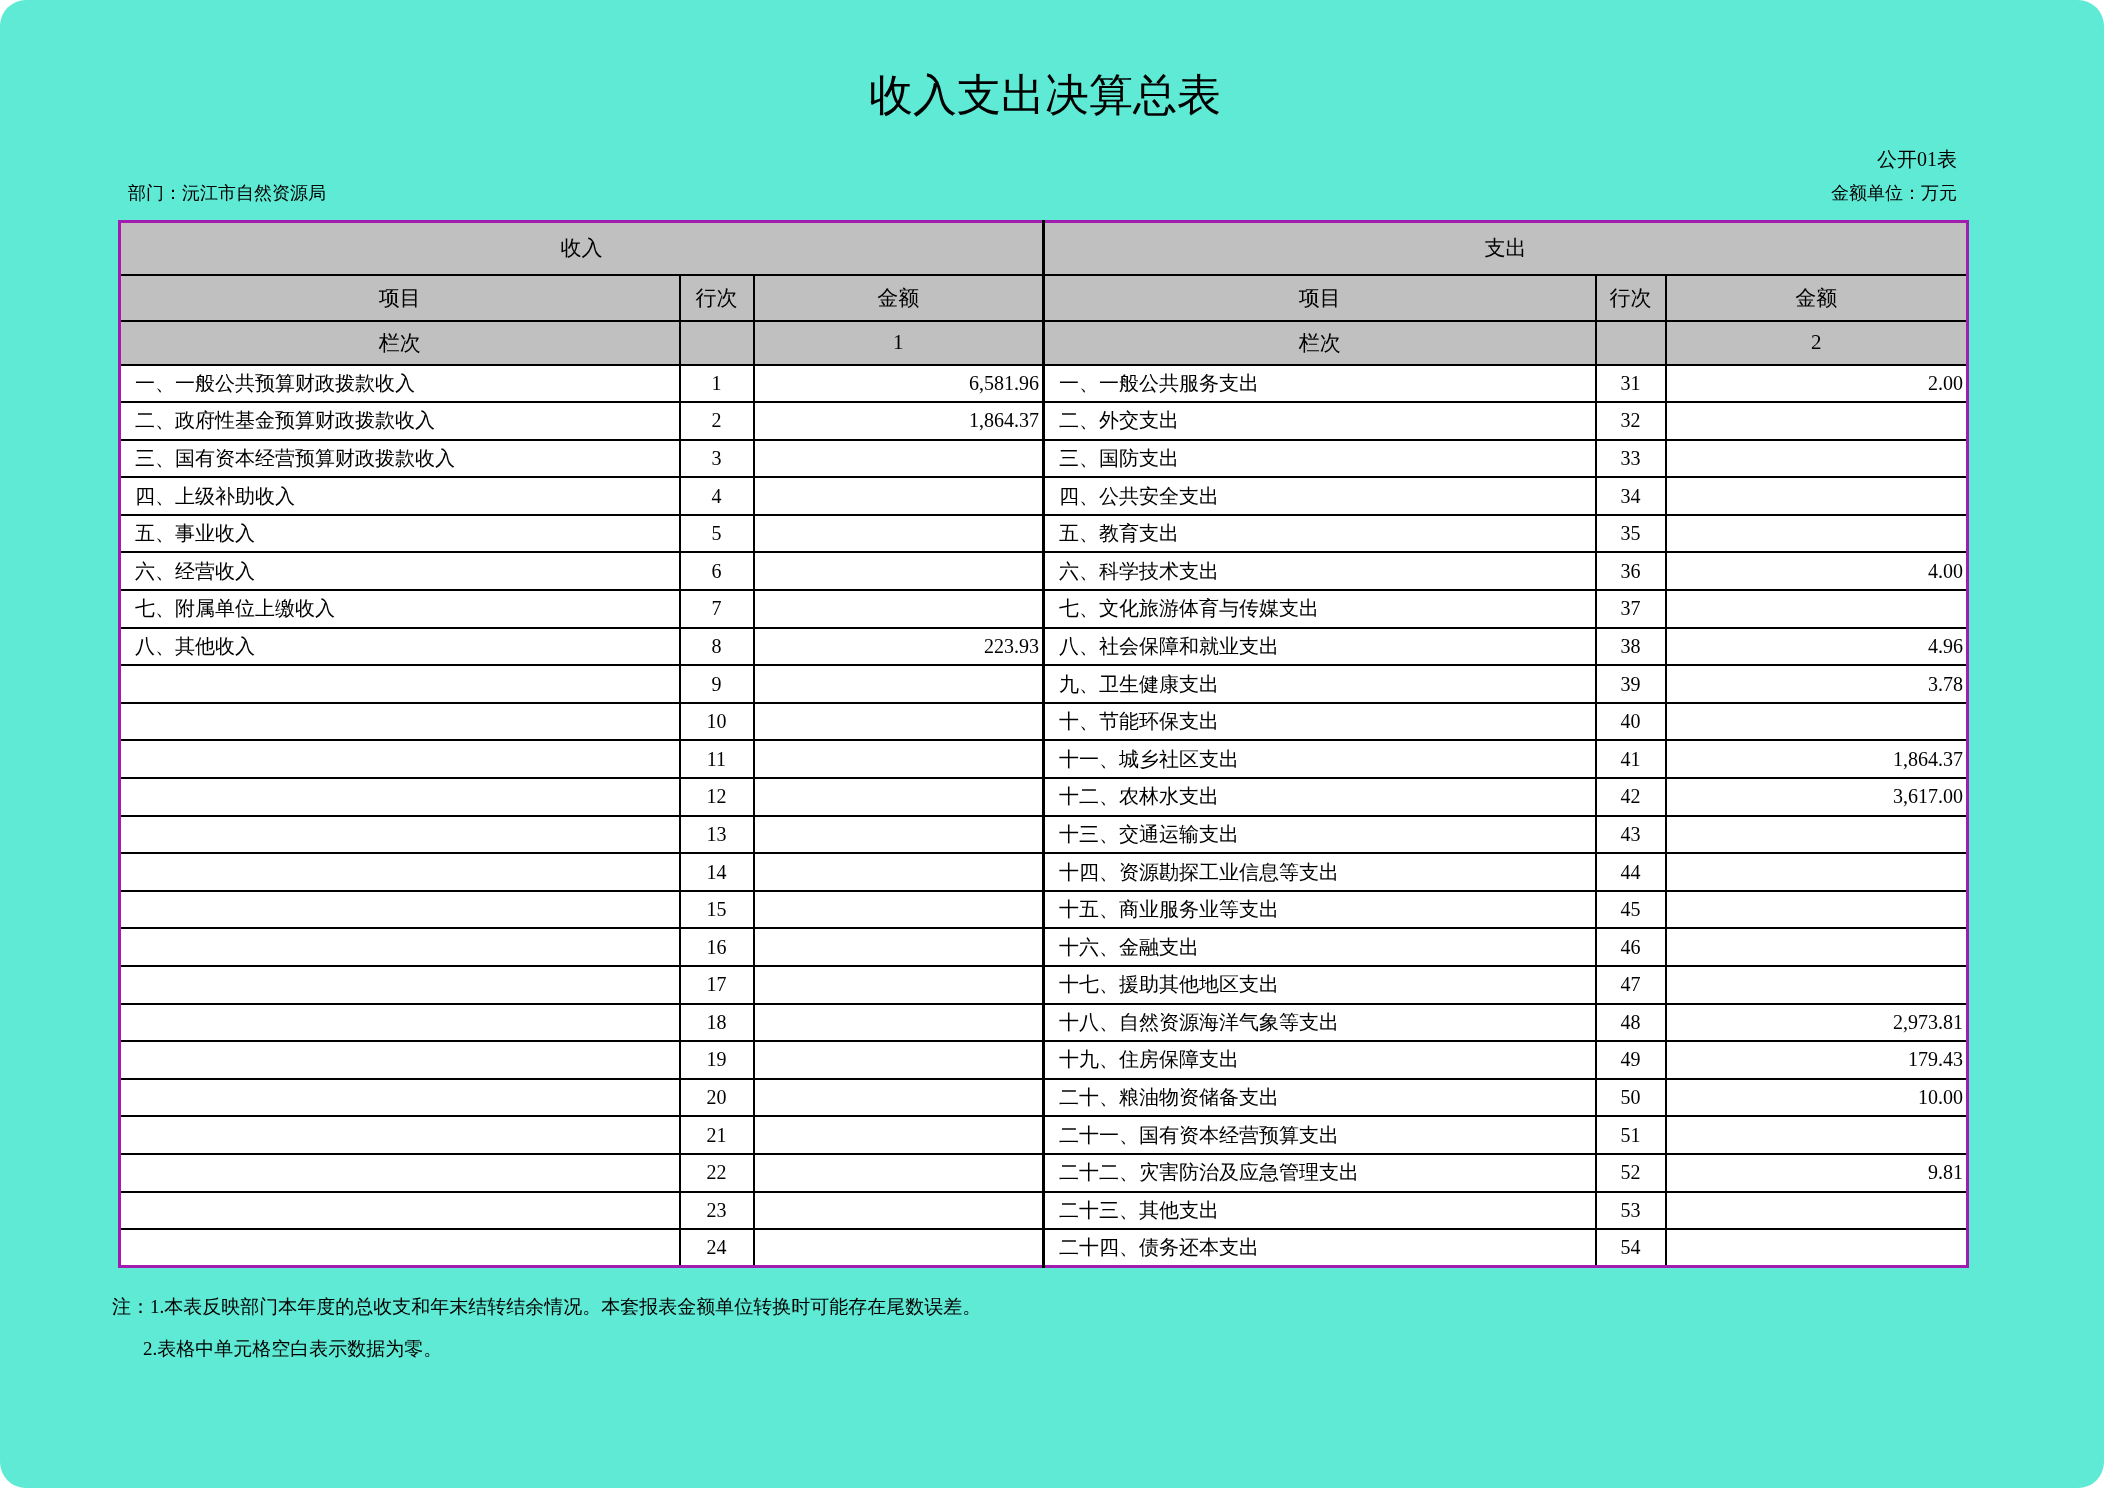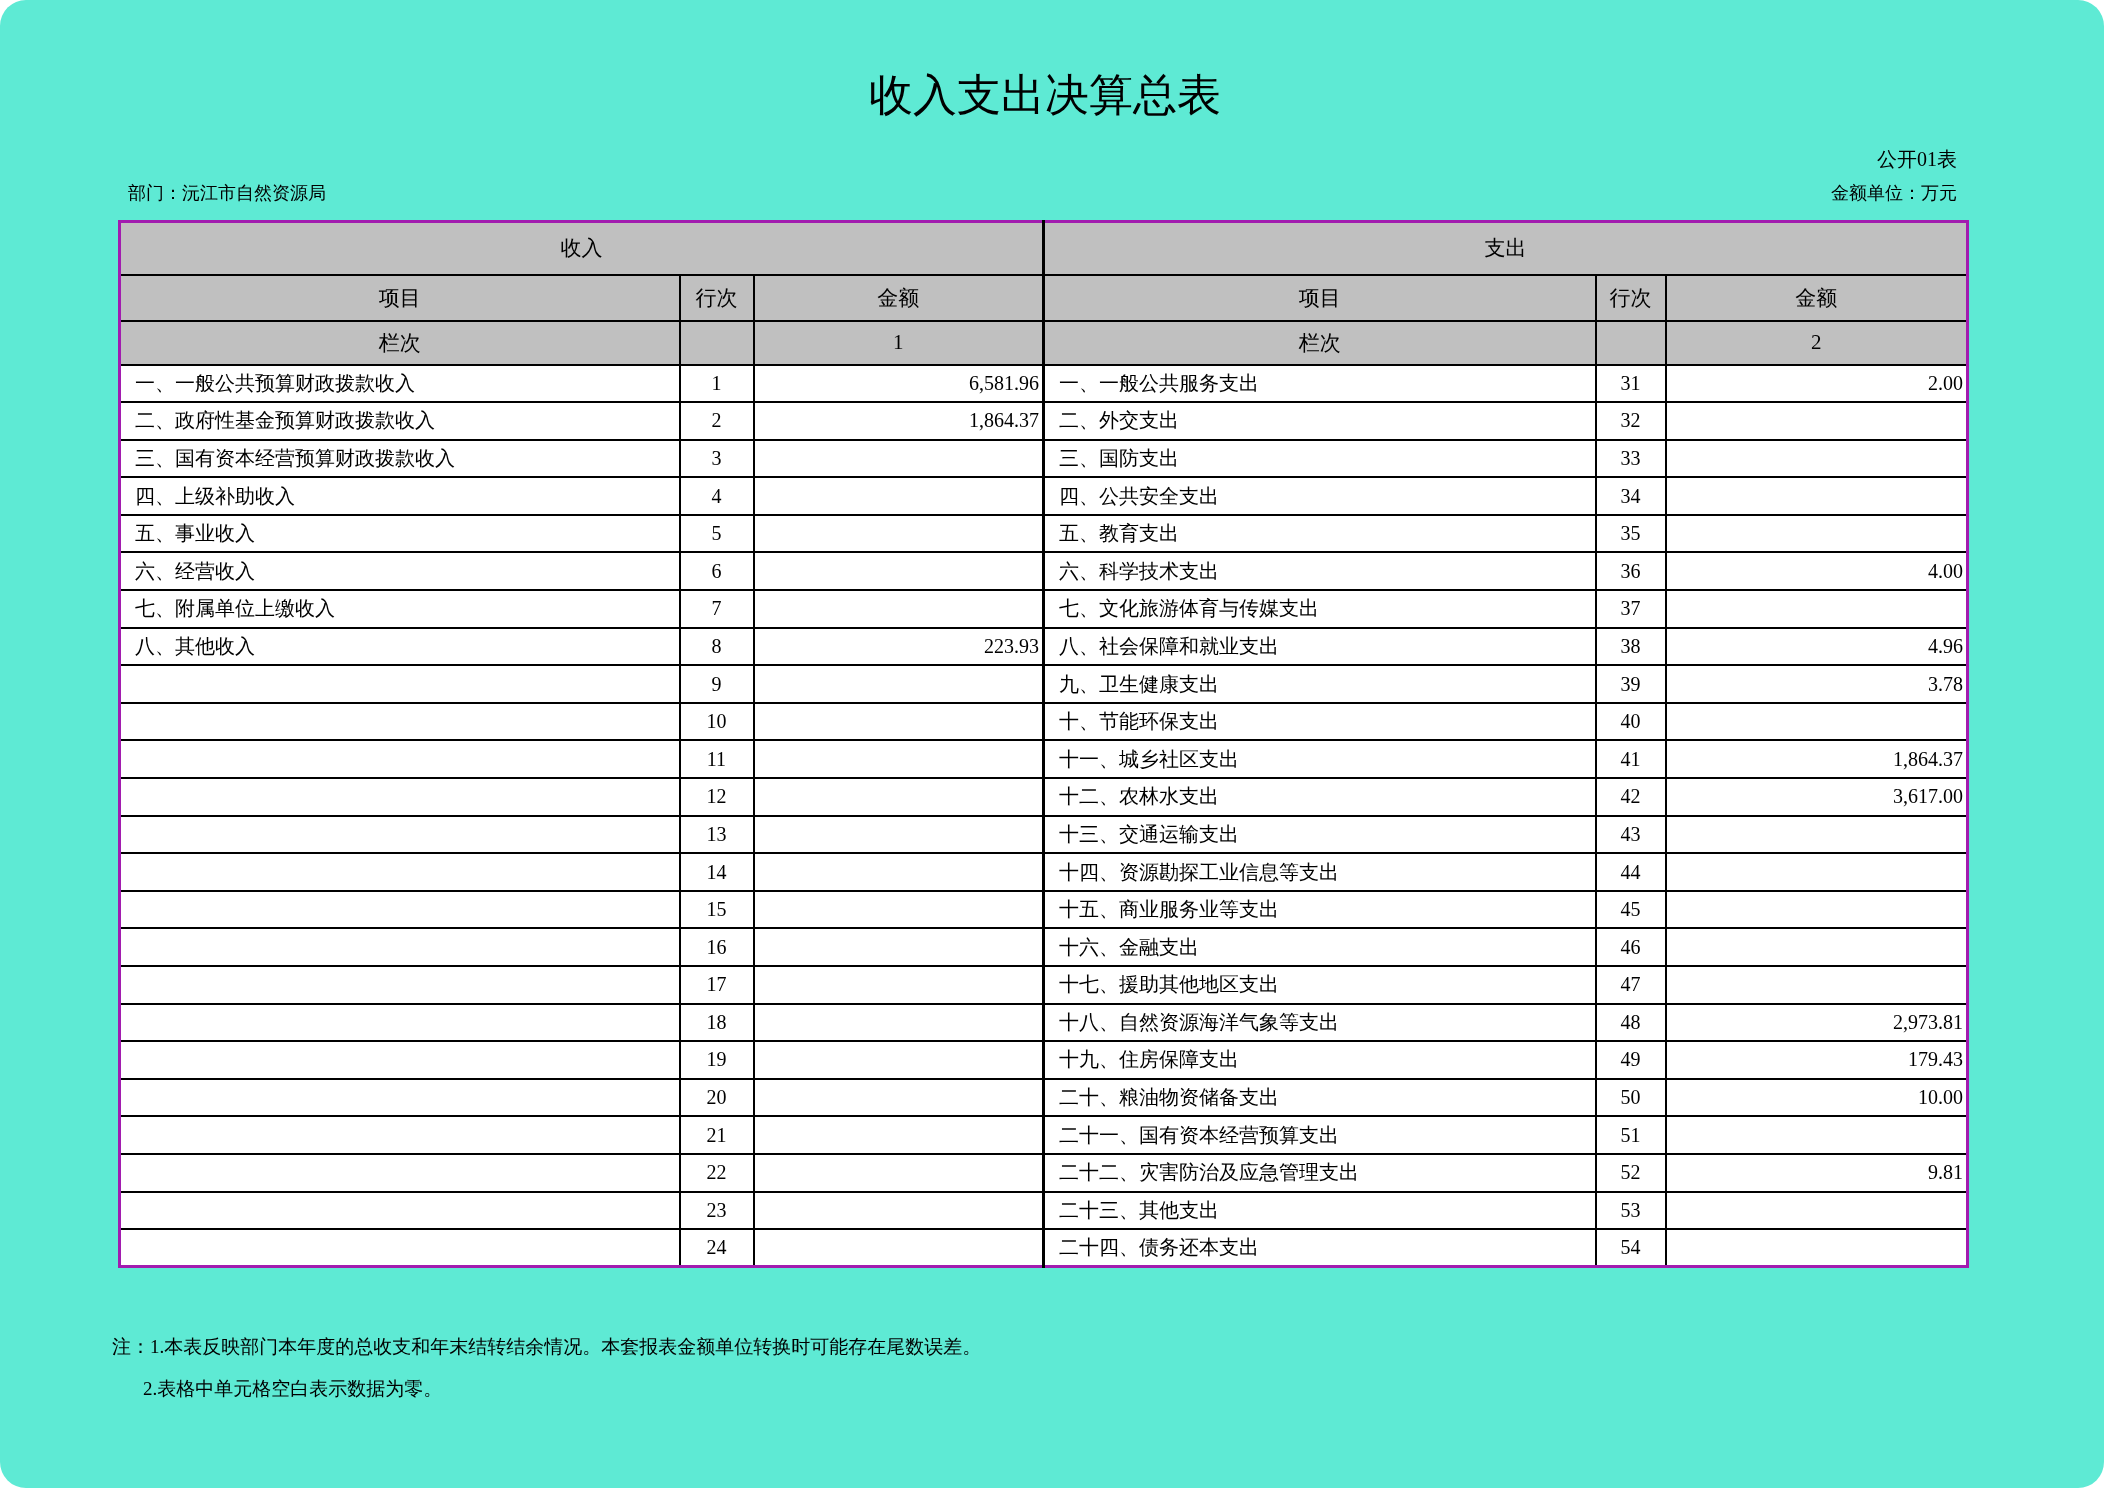--- a/index.html
+++ b/index.html
@@ -65,21 +65,20 @@
   td.item { text-align: left; padding-left: 14px; }
   td.line { text-align: center; }
   td.amt  { text-align: right; padding-right: 3px; }
   .mid { border-left: 3px solid #000000 !important; }
   .notes {
     position: absolute;
     top: 1295px;
     left: 112px;
     font-size: 19px;
     line-height: 23px;
-    margin-top: 40px;
   }
   .notes .note2 {
     margin-top: 19px;
     padding-left: 31px;
   }
 </style>
 </head>
 <body>
 
 <div class="page">

